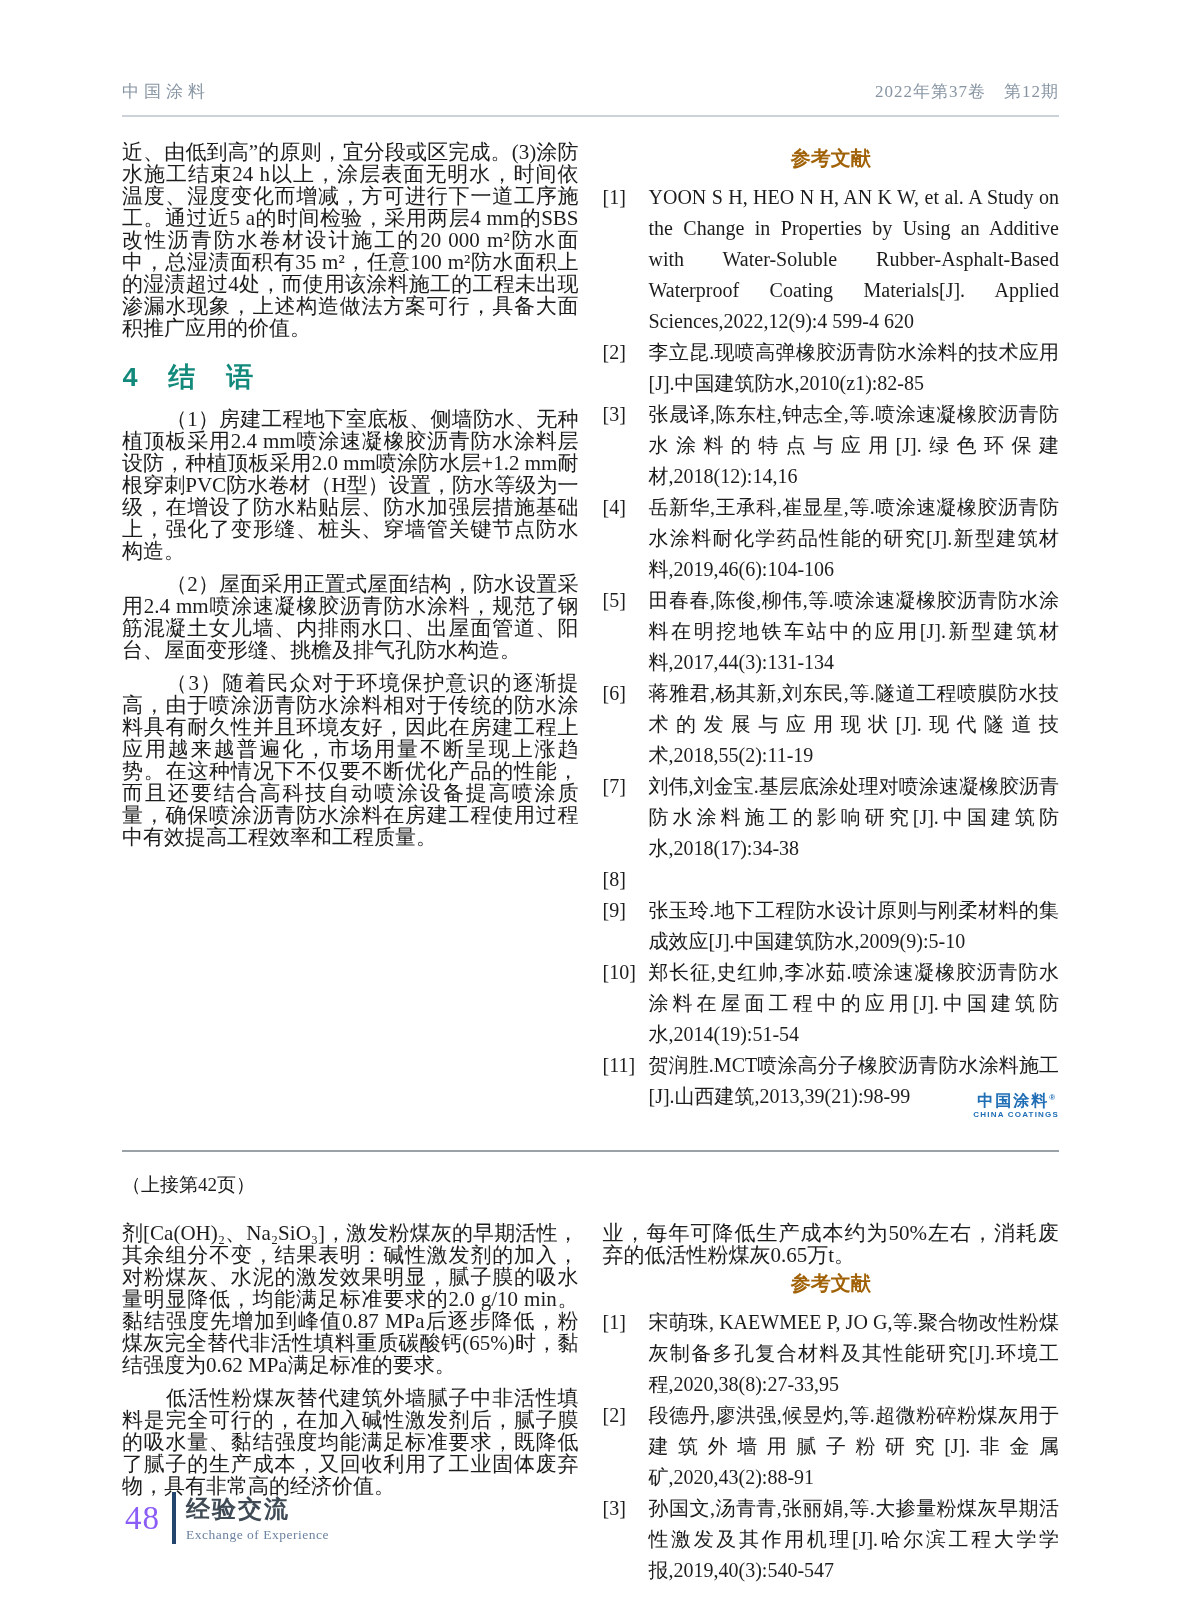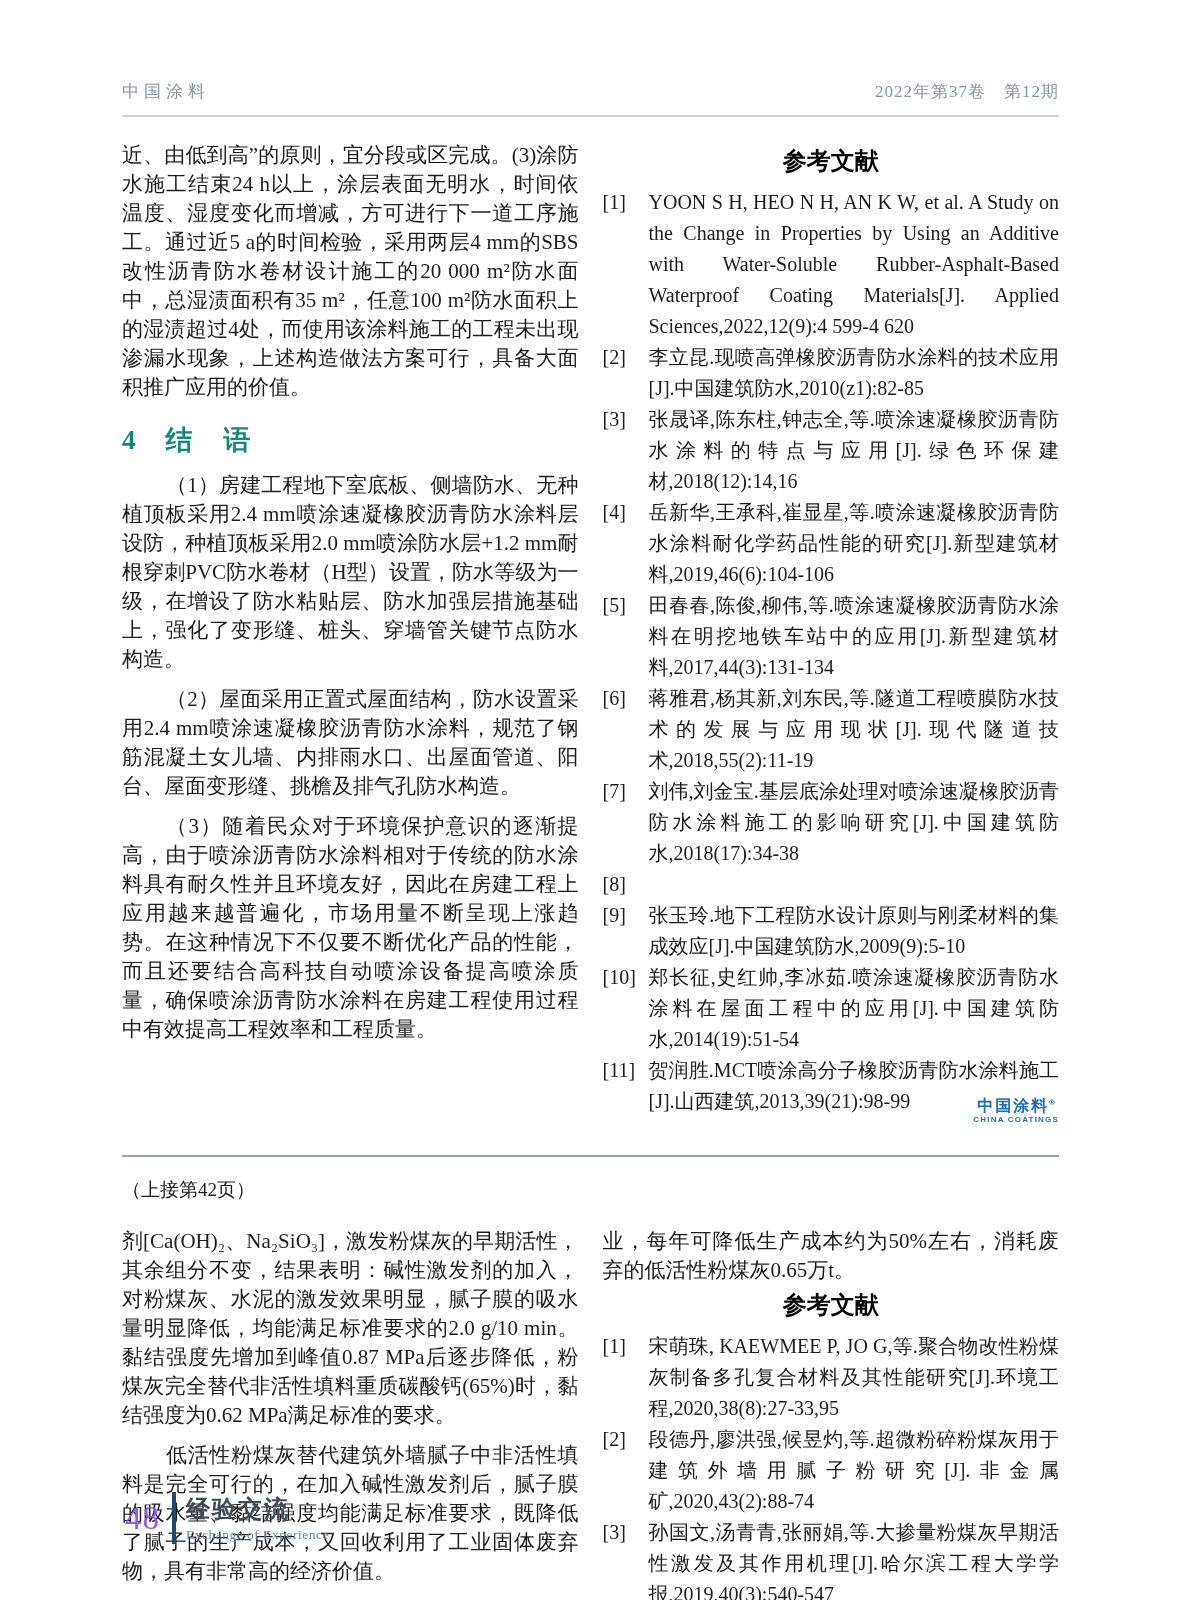--- a/index.html
+++ b/index.html
@@ -28,42 +28,42 @@
   .issue-info  { letter-spacing: 1px; }
   
   .columns { display: flex; gap: 24px; }
   .columns.top { margin-top: 24px; }
   .columns.bottom { margin-top: 24px; }
   .col { flex: 1 1 0; min-width: 0; position: relative; }
   
   p.body-text {
     margin: 0;
     font-size: 21px;
-    line-height: 29px;
+    line-height: 22px;
     text-align: justify;
   }
   p.indent { text-indent: 2.1em; margin-top: 11px; }
   
   .section-title {
     margin: 20px 0 13px 0;
-    font-family: Liberation Serif, serif;
+    font-family: Liberation Mono, monospace;
     font-weight: bold;
     font-size: 27px;
     color: #13897b;
     letter-spacing: 2px;
   }
   .section-title .sec-num { margin-right: 28px; }
   
   .ref-title {
     margin: 4px 0 10px 0;
     text-align: center;
     font-family: "Liberation Sans", "DejaVu Sans", sans-serif;
     font-weight: bold;
-    font-size: 24px;
-    color: #000000;
+    font-size: 20px;
+    color: #a16207;
   }
   .ref { display: flex; font-size: 20px; line-height: 31px; }
   .ref-num { flex: 0 0 46px; }
   .ref-text { flex: 1 1 auto; text-align: justify; }
   
   .mid-divider {
     border: none;
     border-top: 2px solid #9aa1a7;
     margin: 38px 0 0 0;
   }
@@ -198,21 +198,21 @@
     <div class="col">
       <p class="body-text">业，每年可降低生产成本约为50%左右，消耗废弃的低活性粉煤灰0.65万t。</p>
       <h3 class="ref-title">参考文献</h3>
 
       <div class="ref">
         <span class="ref-num">[1]</span>
         <span class="ref-text">宋萌珠, KAEWMEE P, JO G,等.聚合物改性粉煤灰制备多孔复合材料及其性能研究[J].环境工程,2020,38(8):27-33,95</span>
       </div>
       <div class="ref">
         <span class="ref-num">[2]</span>
-        <span class="ref-text">段德丹,廖洪强,候昱灼,等.超微粉碎粉煤灰用于建筑外墙用腻子粉研究[J].非金属矿,2020,43(2):88-74</span>
+        <span class="ref-text">段德丹,廖洪强,候昱灼,等.超微粉碎粉煤灰用于建筑外墙用腻子粉研究[J].非金属矿,2020,43(2):88-91</span>
       </div>
       <div class="ref">
         <span class="ref-num">[3]</span>
         <span class="ref-text">孙国文,汤青青,张丽娟,等.大掺量粉煤灰早期活性激发及其作用机理[J].哈尔滨工程大学学报,2019,40(3):540-547</span>
       </div>
 
     </div>
   </div>
 
   <div class="page-footer">

